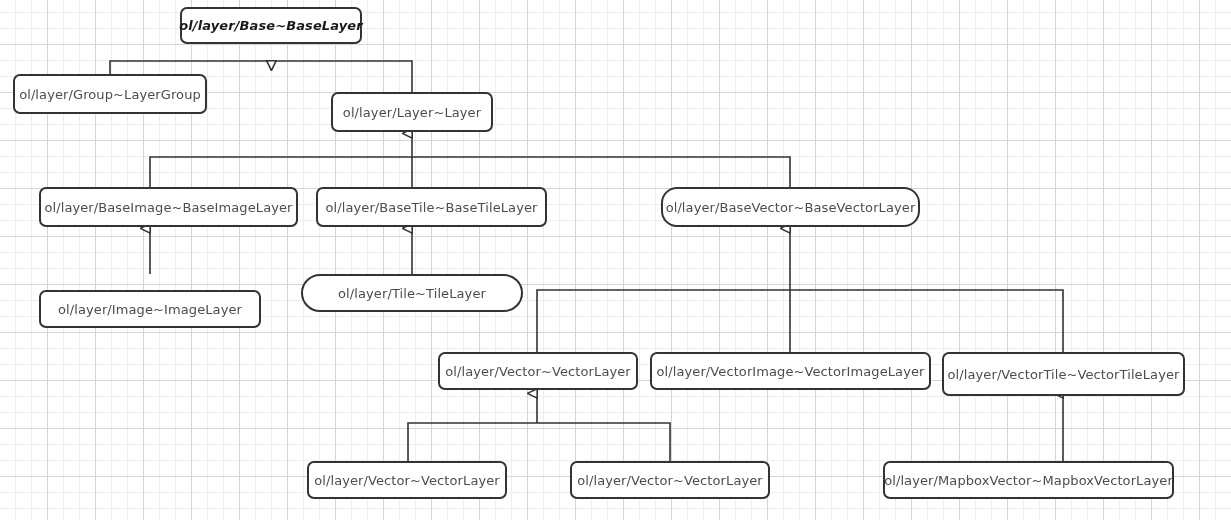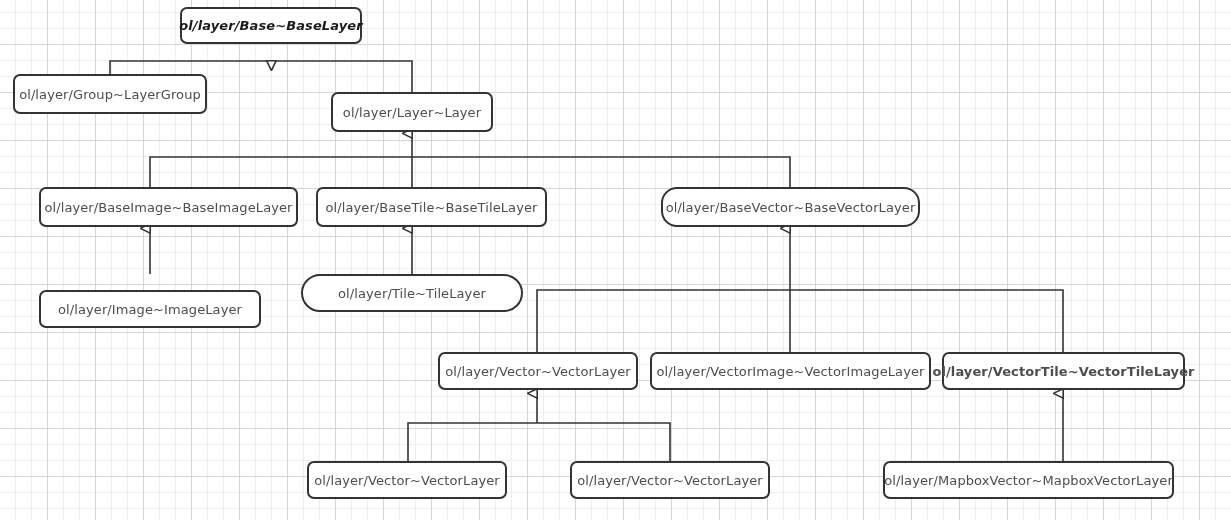--- a/index.html
+++ b/index.html
@@ -120,18 +120,18 @@
   <div class="node root" style="left: 180px; top: 7px; width: 182px; height: 37px;">ol/layer/Base~BaseLayer</div>
   <div class="node" style="left: 13px; top: 74px; width: 194px; height: 40px;">ol/layer/Group~LayerGroup</div>
   <div class="node" style="left: 331px; top: 92px; width: 162px; height: 40px; text-align: right;">ol/layer/Layer~Layer</div>
   <div class="node" style="left: 39px; top: 187px; width: 259px; height: 40px;">ol/layer/BaseImage~BaseImageLayer</div>
   <div class="node" style="left: 297px; top: 187px; width: 231px; height: 40px; margin-left: 19px;">ol/layer/BaseTile~BaseTileLayer</div>
   <div class="node" style="left: 661px; top: 187px; width: 259px; height: 40px; border-radius: 16px;">ol/layer/BaseVector~BaseVectorLayer</div>
   <div class="node" style="left: 39px; top: 274px; width: 222px; height: 38px; margin-top: 16px;">ol/layer/Image~ImageLayer</div>
   <div class="node" style="left: 301px; top: 274px; width: 222px; height: 38px; border-radius: 19px;">ol/layer/Tile~TileLayer</div>
   <div class="node" style="left: 438px; top: 352px; width: 200px; height: 38px;">ol/layer/Vector~VectorLayer</div>
   <div class="node" style="left: 650px; top: 352px; width: 281px; height: 38px;">ol/layer/VectorImage~VectorImageLayer</div>
-  <div class="node" style="left: 942px; top: 352px; width: 243px; height: 38px; font-weight: bold;">ol/layer/VectorTile~VectorTileLayer</div>
+  <div class="node" style="left: 942px; top: 352px; width: 243px; height: 44px;">ol/layer/VectorTile~VectorTileLayer</div>
   <div class="node" style="left: 307px; top: 461px; width: 200px; height: 38px;">ol/layer/Vector~VectorLayer</div>
   <div class="node" style="left: 570px; top: 461px; width: 200px; height: 38px;">ol/layer/Vector~VectorLayer</div>
   <div class="node" style="left: 883px; top: 461px; width: 291px; height: 38px;">ol/layer/MapboxVector~MapboxVectorLayer</div>
 
 </div>
 
 </body></html>

